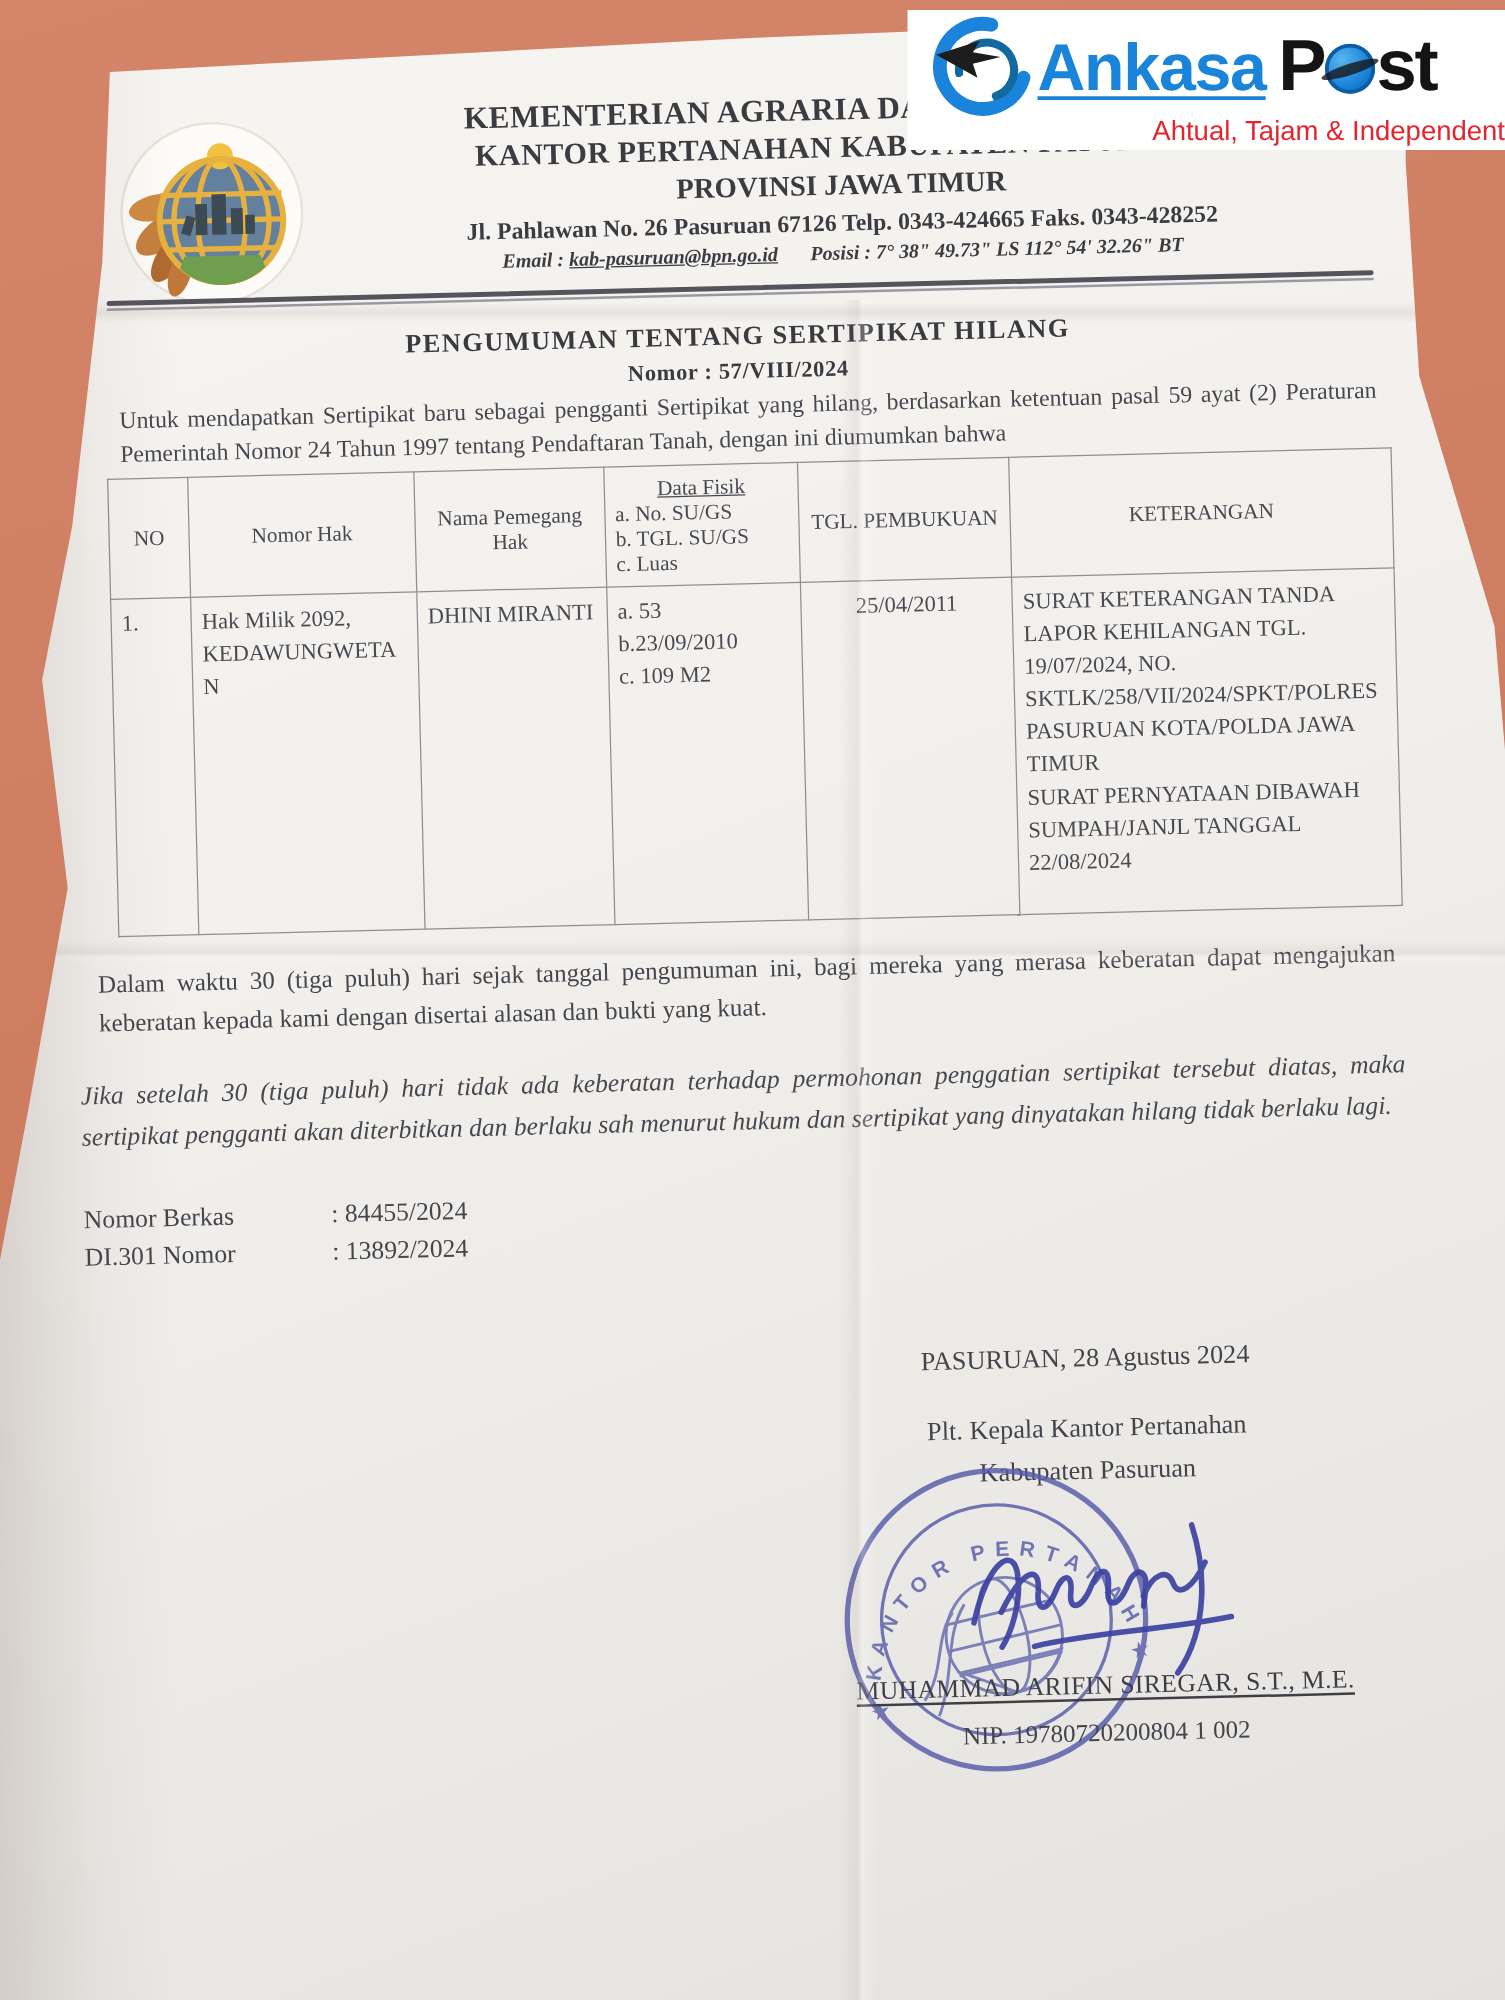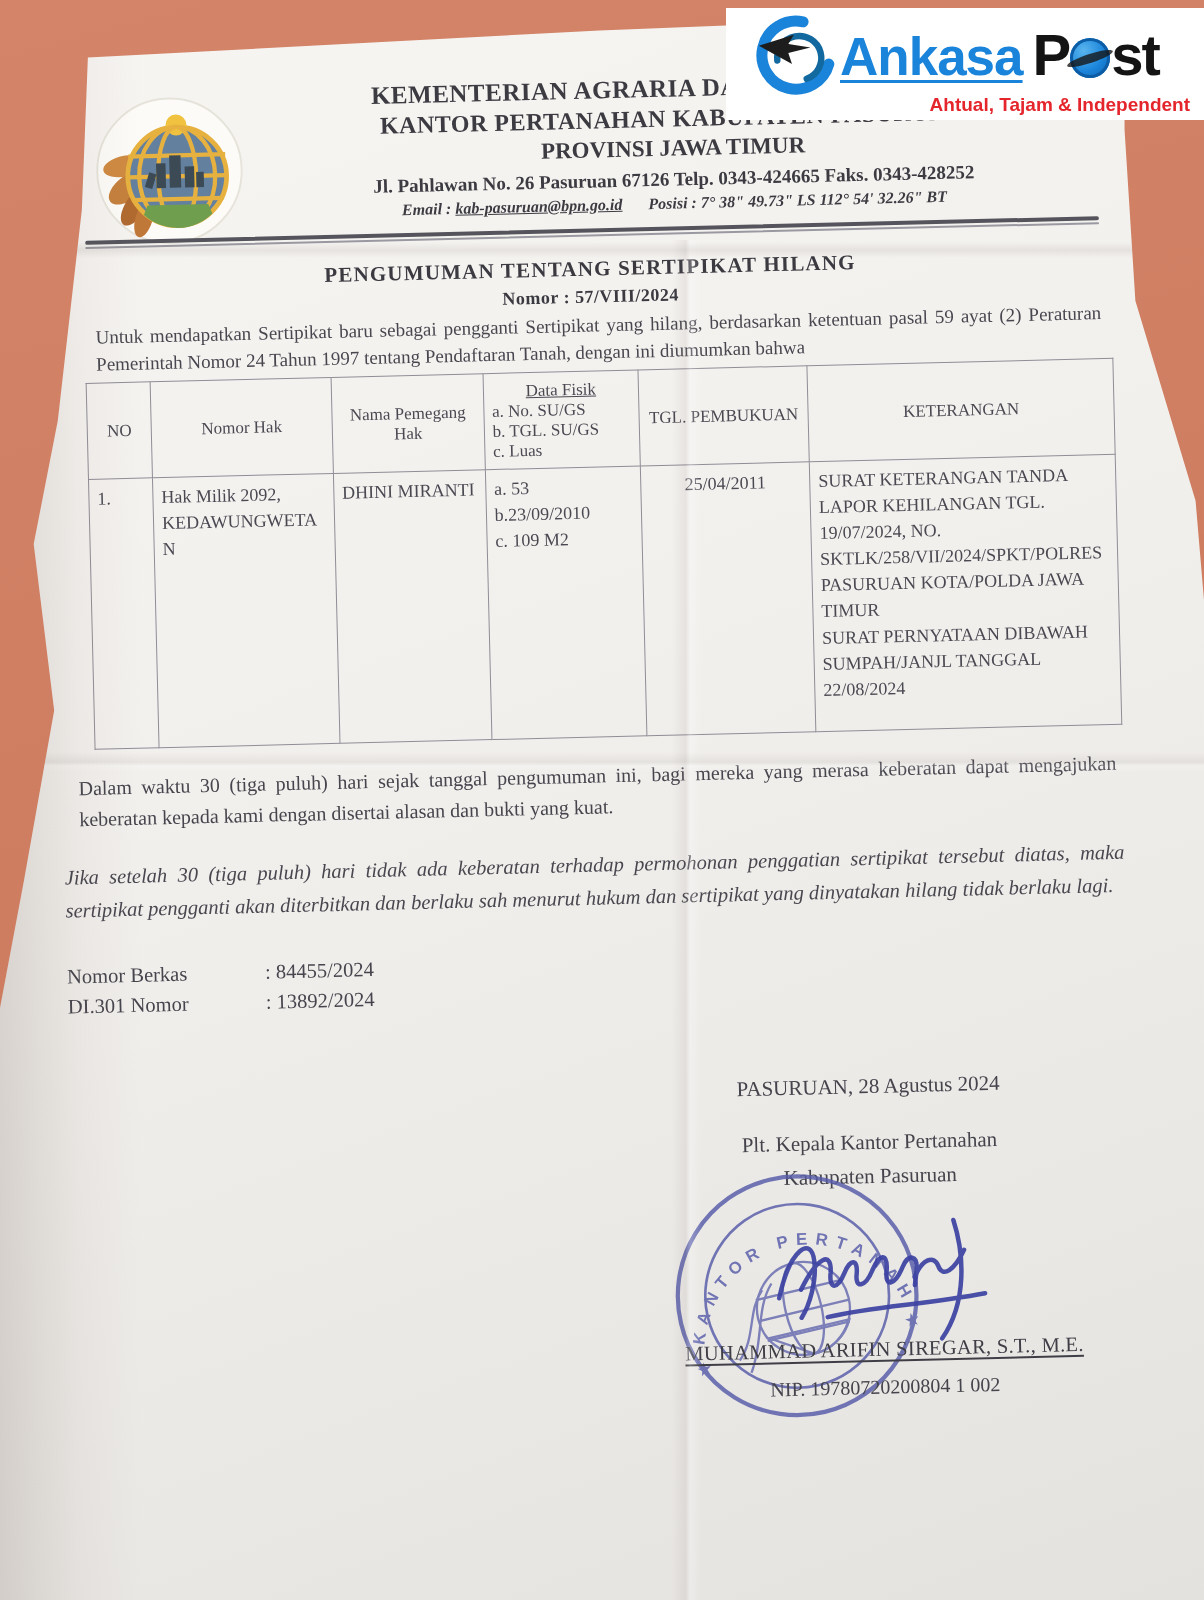--- a/index.html
+++ b/index.html
@@ -85,32 +85,32 @@
   .official-name{position:absolute;top:1344px;left:590px;width:560px;text-align:center;font-size:20.5px;color:#3f3e46;
     text-decoration:underline;text-underline-offset:4px;letter-spacing:.3px;}
   .official-nip{position:absolute;top:1382px;left:590px;width:560px;text-align:center;font-size:20px;color:#45444c;}
 
   .stamp{position:absolute;top:1168px;left:652px;width:264px;height:264px;opacity:.82;transform:rotate(-12deg);}
   .signature{position:absolute;top:1218px;left:756px;width:250px;height:160px;opacity:.92;}
 
   
   .wm{position:absolute;top:8px;right:0;width:478px;height:112px;background:#fff;z-index:30;
       font-family:"Liberation Sans", sans-serif;display:flex;flex-direction:column;justify-content:center;}
-  .wm-row{display:flex;align-items:center;padding-left:20px;}
+  .wm-row{display:flex;align-items:center;padding-left:10px;}
   .wm-swoosh{width:92px;height:84px;flex:0 0 92px;}
   .wm-word{display:flex;align-items:baseline;margin-left:2px;}
   .wm-ankasa{color:#1a84da;font-size:53px;font-weight:800;letter-spacing:-1px;
     text-decoration:underline;text-decoration-thickness:3px;text-underline-offset:5px;}
   .wm-post{color:#141414;font-size:58px;font-weight:800;letter-spacing:-2px;margin-left:10px;display:flex;align-items:baseline;}
   .wm-o{display:inline-block;width:40px;height:40px;border-radius:50%;margin:0 1px;position:relative;top:3px;
     background:radial-gradient(circle at 34% 32%,#59b5ee 0%,#1a84da 55%,#0d5da6 100%);
     box-shadow:inset 0 0 0 3px #0d5da6;}
   .wm-o::after{content:"";position:absolute;left:-4px;top:16px;width:48px;height:9px;border-radius:50%;
     background:rgba(20,20,20,.78);transform:rotate(-18deg);}
-  .wm-tagline{color:#e5252c;font-size:19px;font-weight:bold;text-align:right;padding-right:14px;margin-top:-2px;}
+  .wm-tagline{color:#e5252c;font-size:22px;font-weight:normal;text-align:right;margin-top:-2px;}
 </style>
 </head>
 <body>
 
 <div class="photo">
 
   <div class="paper">
     <div class="sheet-inner">
 
       <div class="letterhead">

